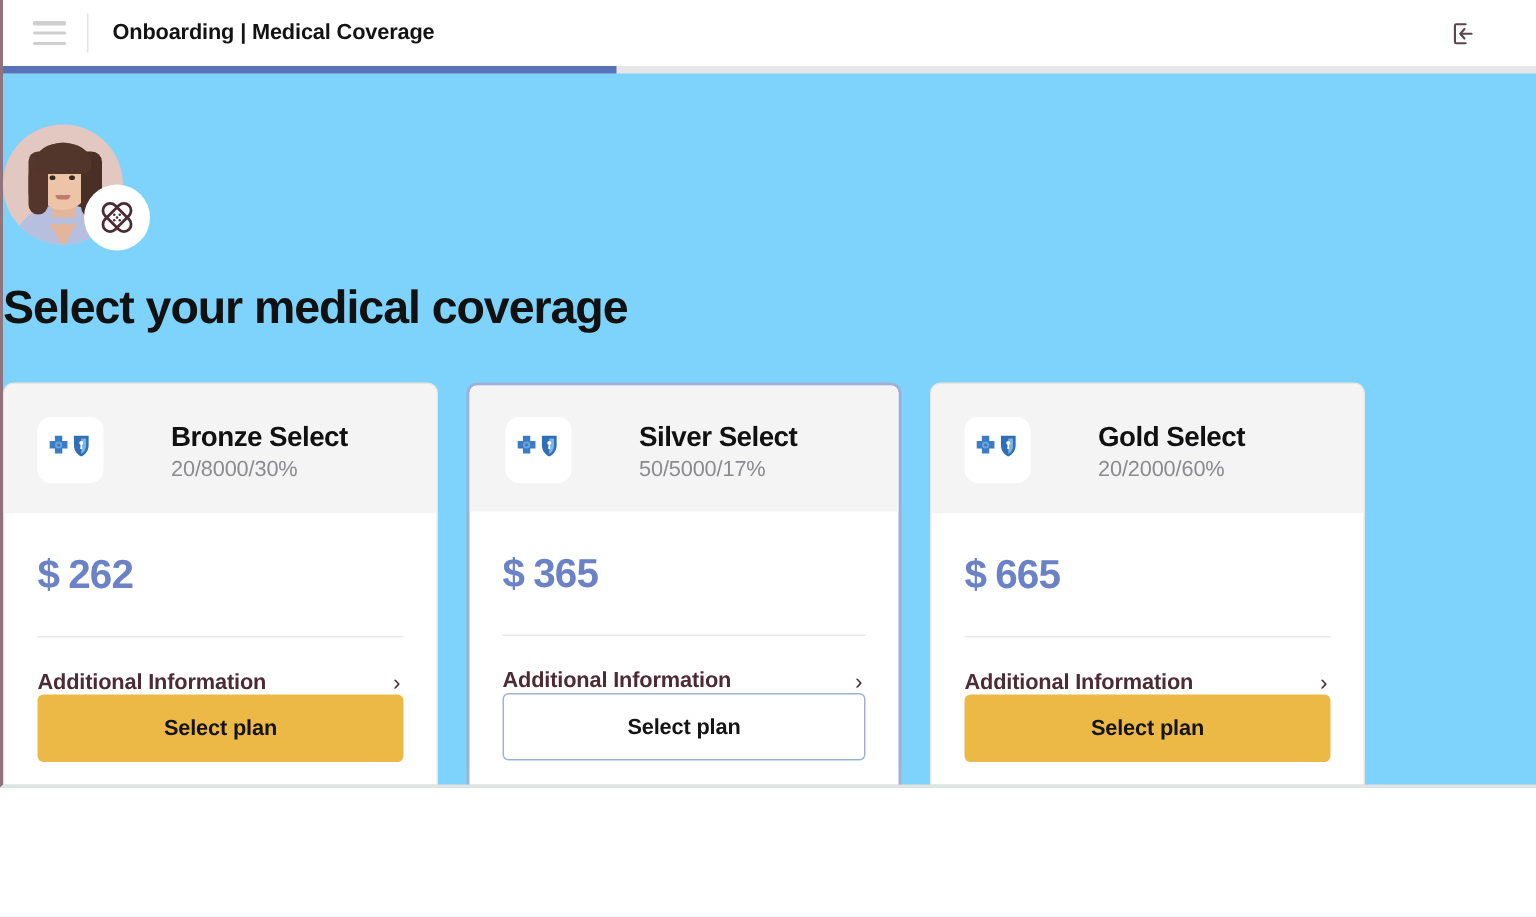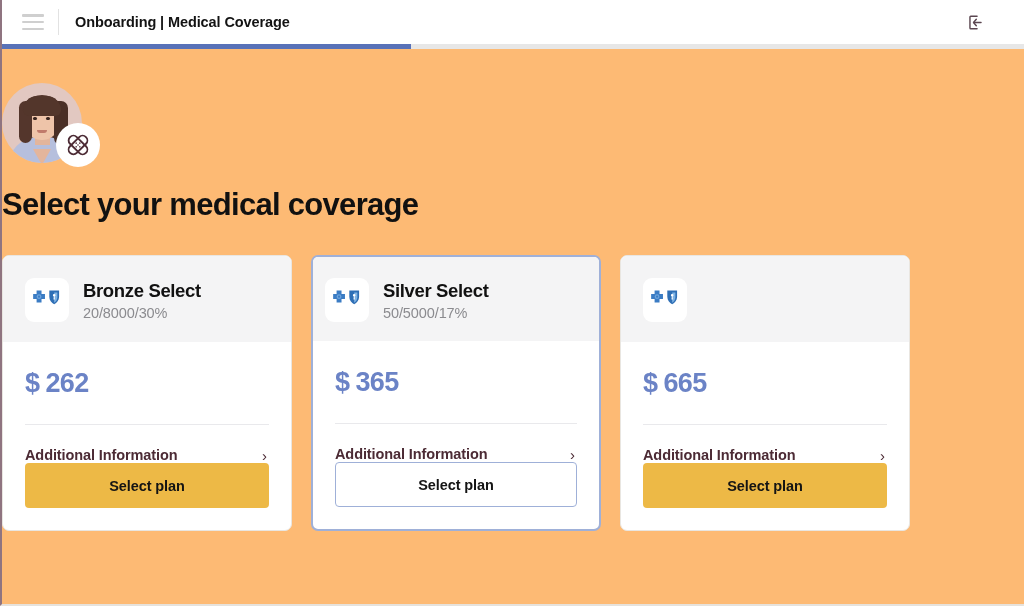--- a/index.html
+++ b/index.html
@@ -8,22 +8,22 @@
     width: 1024px;
     height: 611px;
     overflow: hidden;
     font-family: "Liberation Sans", sans-serif;
     background: #ffffff;
   }
 
   #app-window {
     position: relative;
     width: 1024px;
-    height: 606px;
-    background: #fdba74;
+    height: 525px;
+    background: #7dd3fc;
     border-left: 2px solid #8f7480;
     border-bottom: 2px solid #e6e2dc;
     overflow: hidden;
   }
 
   
   #topbar {
     position: relative;
     height: 44px;
     background: #ffffff;
@@ -221,33 +221,33 @@
     border: 2px solid #9fb0d8;
   }
 
   .card-header {
     background: #f4f4f5;
     padding: 22px 22px 20px 22px;
     display: flex;
     align-items: flex-start;
     gap: 14px;
   }
-  .plan-card.selected .card-header { padding: 21px 21px 19px 12px; }
+  .plan-card.selected .card-header { padding: 21px 21px 19px 24px; }
 
   .plan-logo {
     width: 44px; height: 44px;
     background: #ffffff;
     border-radius: 9px;
     display: flex;
     align-items: center;
     justify-content: center;
     flex: 0 0 auto;
   }
 
-  .plan-meta { padding-top: 1px; }
+  .plan-meta { padding-top: 1px; margin-left: 31px; }
   .plan-name {
     font-size: 18.5px;
     font-weight: bold;
     color: #111111;
     letter-spacing: -0.35px;
     line-height: 1.25;
   }
   .plan-code {
     font-size: 14.5px;
     color: #8b8b8f;
@@ -450,20 +450,24 @@
           <div class="plan-logo">
             <svg width="30" height="22" viewBox="0 0 34 24">
               <path d="M5.2 1.3h5.6v3.9h3.9v5.6h-3.9v3.9H5.2v-3.9H1.3V5.2h3.9z" fill="#3b7cc4"></path>
               <circle cx="8" cy="8.2" r="2.7" fill="#6ba3dd"></circle>
               <circle cx="8" cy="8.2" r="1.2" fill="#3b7cc4"></circle>
               <path d="M19.6 1.3h11.1v7.1c0 4.2-2.5 6.9-5.55 8.5-3.05-1.6-5.55-4.3-5.55-8.5z" fill="#2f6fb5"></path>
               <path d="M25.15 3.4v11.6c2.1-1.3 3.6-3.3 3.6-6.4V3.4z" fill="#7fb3e4"></path>
               <path d="M25.15 5.2a1.5 1.5 0 0 1 1.5 1.5c0 .7-.5 1.2-1 1.4l.3 3.2h-1.6l.3-3.2c-.5-.2-1-.7-1-1.4a1.5 1.5 0 0 1 1.5-1.5z" fill="#ffffff"></path>
             </svg>
           </div>
+          <div class="plan-meta">
+            <div class="plan-name">Gold Select</div>
+            <div class="plan-code">20/2000/60%</div>
+          </div>
         </div>
         <div class="card-body">
           <div class="price">
             <span class="cur">$</span><span>665</span>
           </div>
           <div class="divider"></div>
           <div class="addl-row">
             <span class="addl-label">Additional Information</span>
             <span class="chev">›</span>
           </div>

